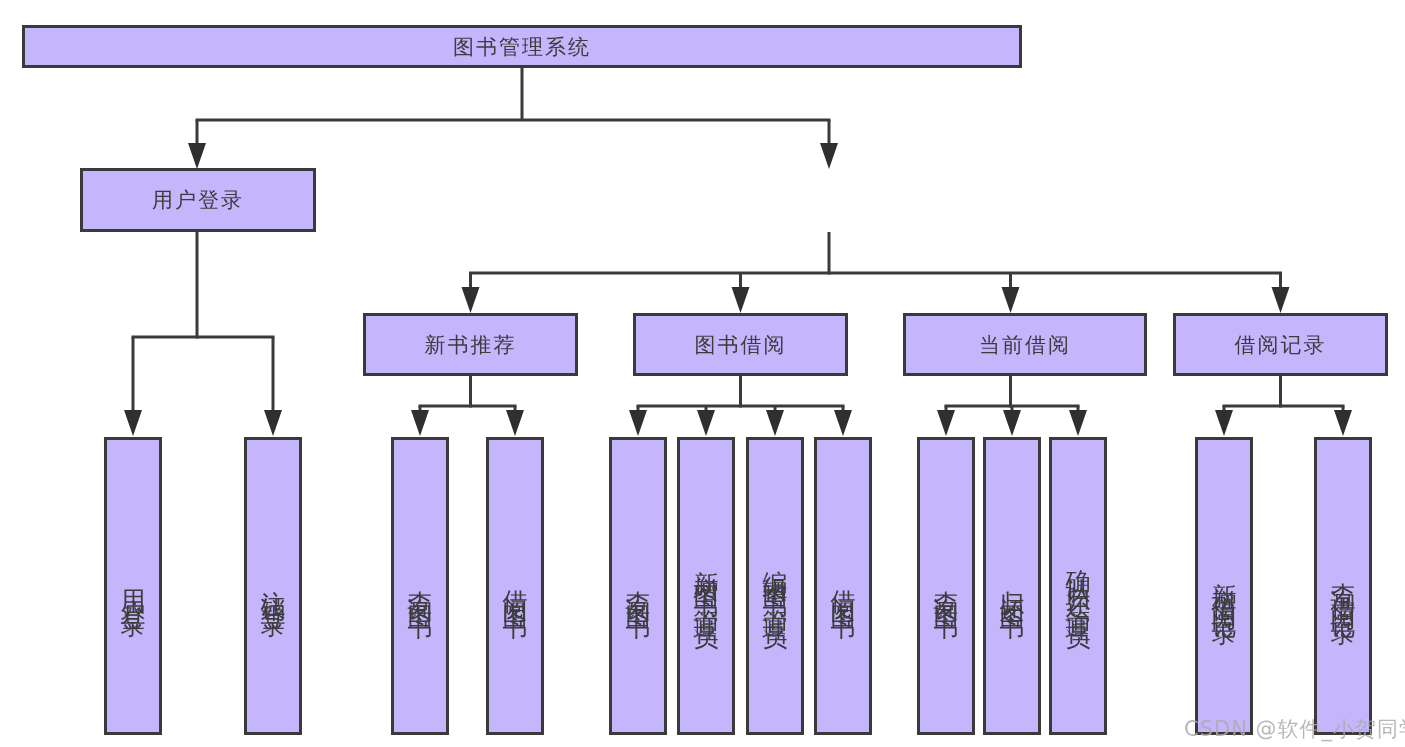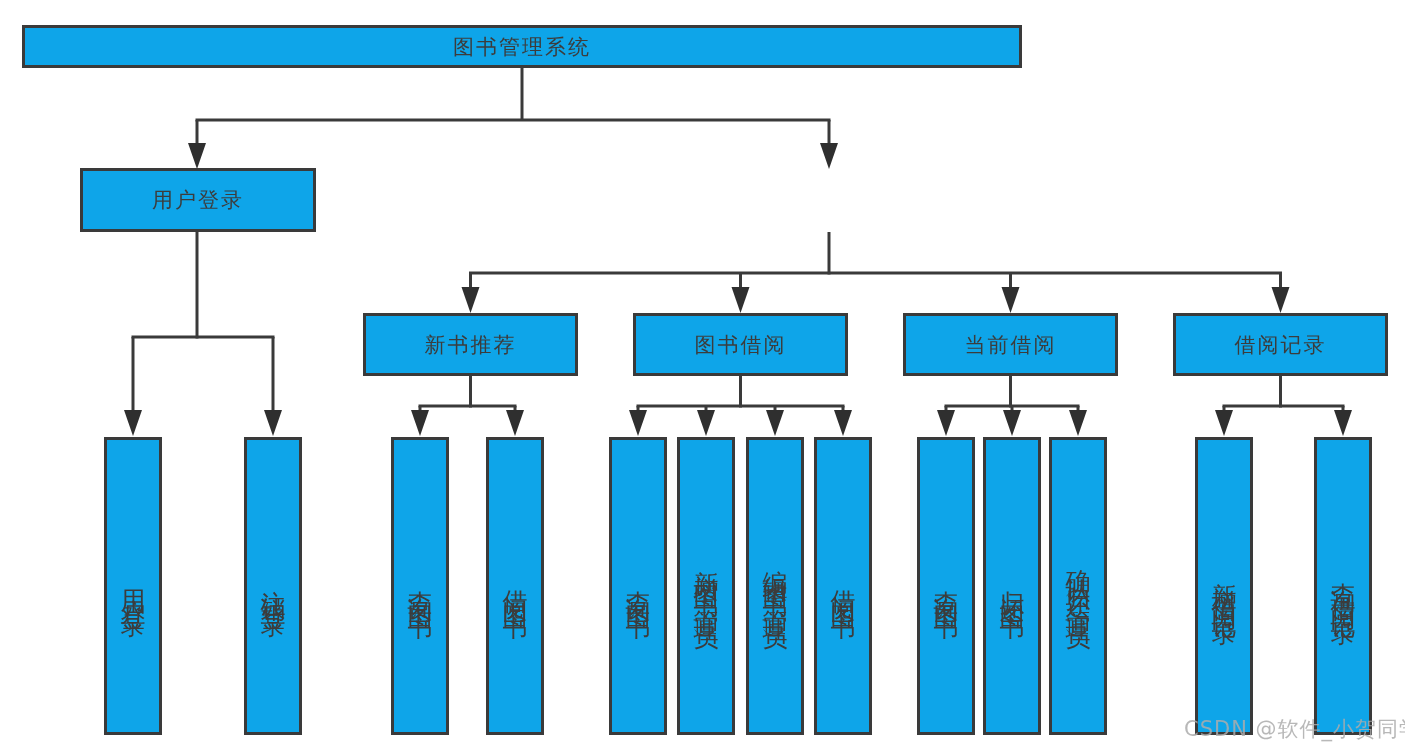--- a/index.html
+++ b/index.html
@@ -7,21 +7,21 @@
     position:relative;
     width:1405px;height:747px;
     background:#ffffff;
     font-family:"DejaVu Sans","Liberation Sans",sans-serif;
     overflow:hidden;
   }
   .connectors{position:absolute;left:0;top:0;width:1405px;height:747px;pointer-events:none;}
   .box{
     position:absolute;
     box-sizing:border-box;
-    background:#0ea5e9;
+    background:#c4b5fd;
     border:3px solid #3a3a3a;
     display:flex;align-items:center;justify-content:center;
     color:#3c3c3c;
     text-align:center;
   }
   .box.h{font-size:21px;letter-spacing:2px;}
   .box.root-box{font-size:21px;}
   .box.leaf{
     font-size:25px;
   }
@@ -135,21 +135,21 @@
   <div class="box h" style="left:80px;top:168px;width:236px;height:64px">
     <span>用户登录</span>
   </div>
 
   <div class="box h" style="left:633px;top:313px;width:215px;height:63px">
     <span>图书借阅</span>
   </div>
   <div class="box h" style="left:363px;top:313px;width:215px;height:63px">
     <span>新书推荐</span>
   </div>
-  <div class="box h" style="left:903px;top:313px;width:215px;height:63px">
+  <div class="box h" style="left:903px;top:313px;width:244px;height:63px">
     <span>当前借阅</span>
   </div>
   <div class="box h" style="left:1173px;top:313px;width:215px;height:63px">
     <span>借阅记录</span>
   </div>
 
   <div class="box leaf" style="left:104px;top:437px;width:58px;height:298px">
     <span class="vtext">用户登录</span>
   </div>
   <div class="box leaf" style="left:244px;top:437px;width:58px;height:298px">

